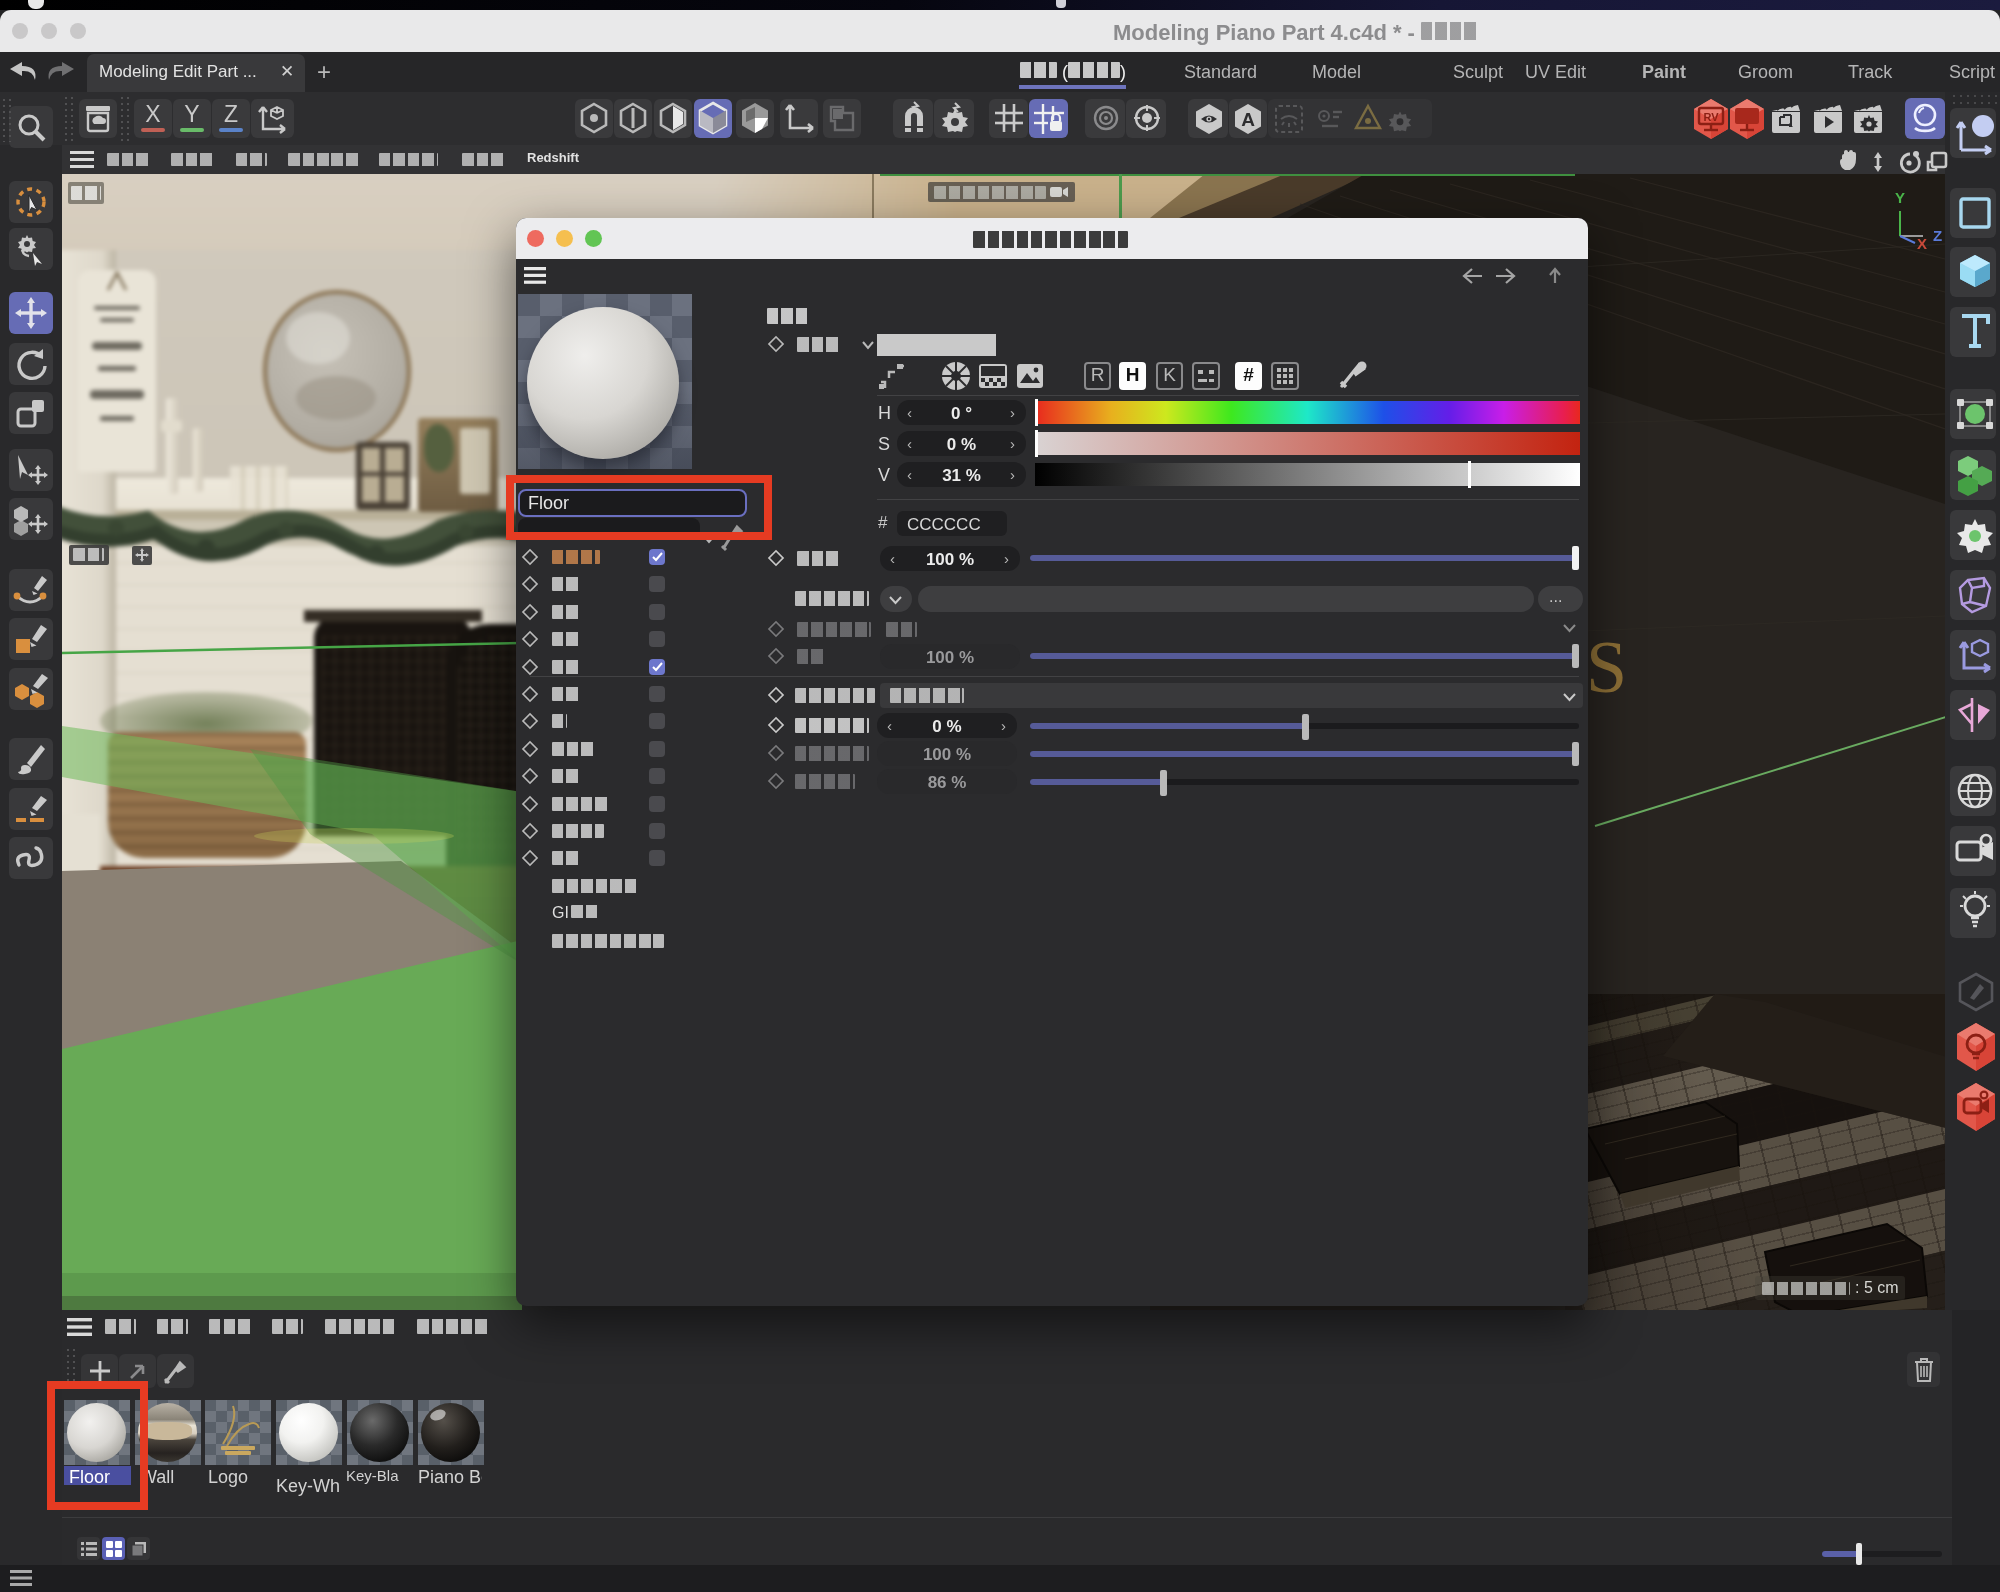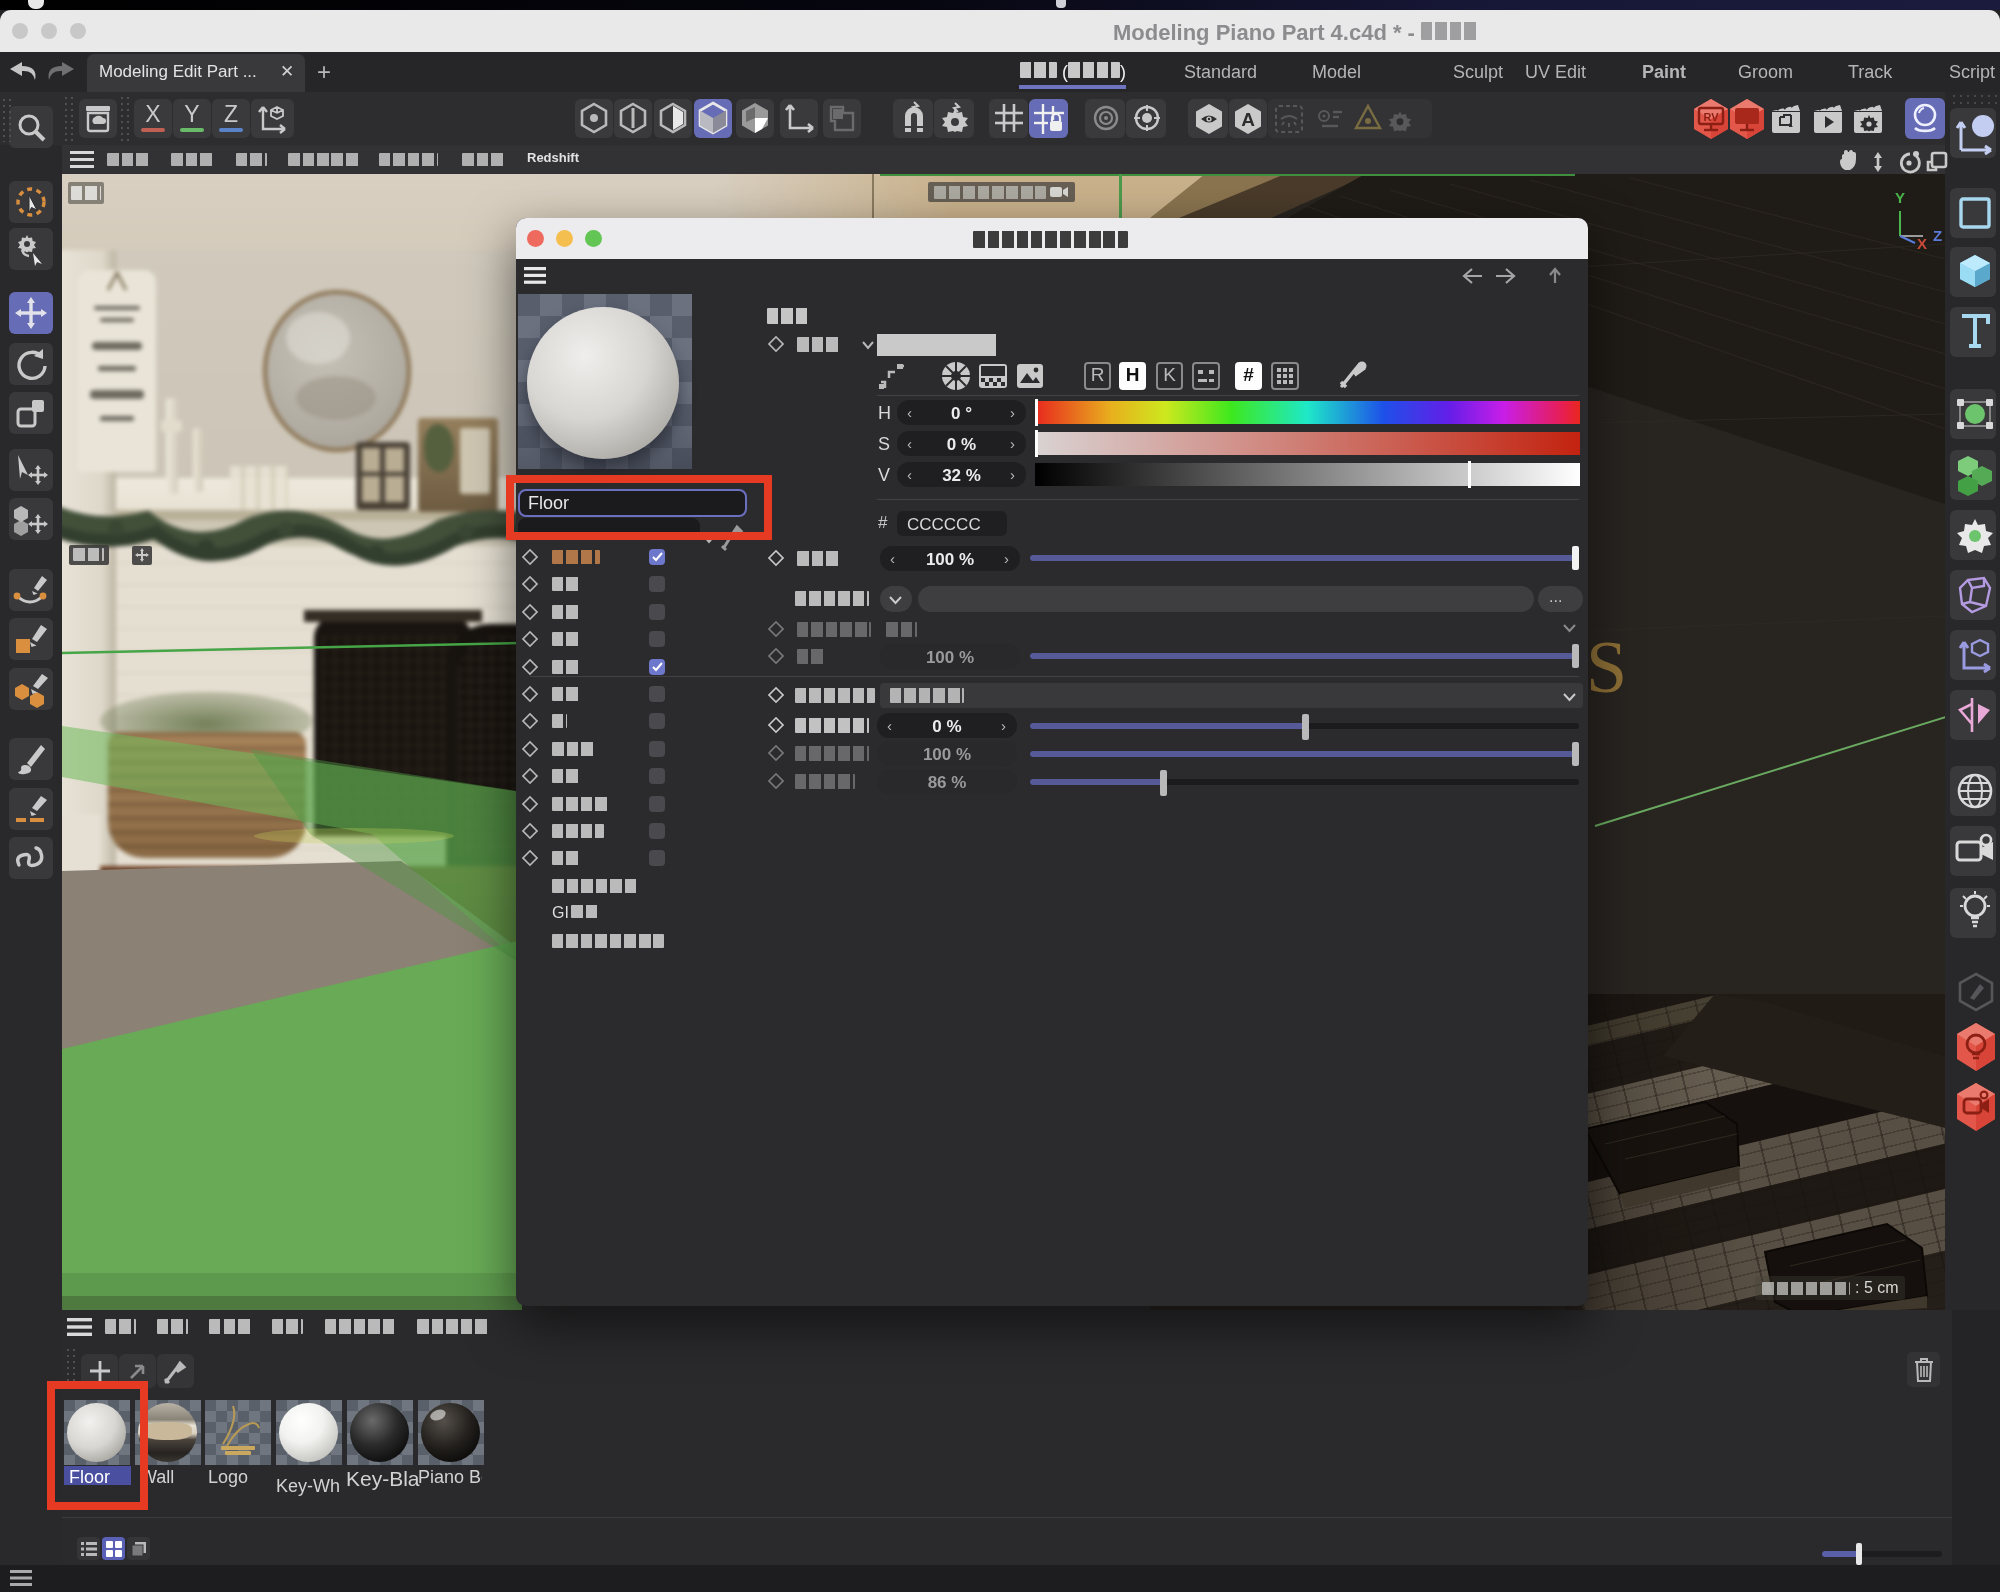--- a/index.html
+++ b/index.html
@@ -710,21 +710,21 @@
       </svg>
 <div class="abs" style="left:217px;top:93px;width:59px;height:59px;border-radius:50%;background:radial-gradient(circle at 38% 30%,#ffffff,#f2f2f0 40%,#c8c8c4 75%,#a8a8a2);"></div>
 <div class="abs" style="left:288px;top:93px;width:59px;height:59px;border-radius:50%;background:radial-gradient(circle at 38% 30%,#6a6a6a,#2a2a2a 45%,#111 75%);"></div>
 <div class="abs" style="left:359px;top:93px;width:59px;height:59px;border-radius:50%;background:radial-gradient(circle at 38% 30%,#55504a,#221f1c 50%,#0c0b0a 80%);"></div>
 <div class="abs" style="left:368px;top:100px;width:16px;height:10px;background:rgba(255,255,255,.55);border-radius:50%;transform:rotate(-20deg);"></div>
 <div class="abs" style="left:2px;top:156px;width:67px;height:19px;background:#4a4fa0;"></div>
 <div class="abs" style="left:7px;top:157px;font-size:18px;color:#fff;">Floor</div>
 <div class="abs" style="left:78px;top:157px;font-size:18px;color:#d2d2d2;">Wall</div>
 <div class="abs" style="left:146px;top:157px;font-size:18px;color:#d2d2d2;">Logo</div>
 <div class="abs" style="left:214px;top:166px;font-size:18px;color:#d2d2d2;">Key-Wh</div>
-<div class="abs" style="left:284px;top:157px;font-size:21px;color:#d2d2d2;">Key-Bla</div>
+<div class="abs" style="left:284px;top:157px;font-size:15px;color:#d2d2d2;">Key-Bla</div>
 <div class="abs" style="left:356px;top:157px;font-size:18px;color:#d2d2d2;">Piano Bo</div>
 <div class="abs" style="left:420px;top:155px;width:12px;height:22px;background:#2a2a2c;"></div>
 <div class="abs" style="left:0px;top:207px;width:1890px;height:1px;background:#3c3c3e;"></div>
 <div class="abs" style="left:15px;top:227px;width:23px;height:23px;background:#353537;border-radius:4px;"></div>
 <div class="abs" style="left:40px;top:227px;width:23px;height:23px;background:#5a60b5;border-radius:4px;"></div>
 <div class="abs" style="left:65px;top:227px;width:23px;height:23px;background:#353537;border-radius:4px;"></div>
 <svg class="abs" style="left:19px;top:232px;" width="16" height="14" viewBox="0 0 16 14">
         <g fill="#b9b9b9">
           <rect width="3" height="3"></rect>
           <rect x="5" width="11" height="3"></rect>
@@ -971,21 +971,21 @@
 <div class="abs" style="left:381px;top:213px;width:129px;height:25px;background:#1f1f21;border-radius:12px;"></div>
       <div class="abs" style="left:391px;top:217px;font-size:15px;color:#b9b9b9;">‹</div>
       <div class="abs" style="left:494px;top:217px;font-size:15px;color:#b9b9b9;">›</div>
       <div class="abs" style="left:381px;top:217px;width:129px;text-align:center;font-size:17px;font-weight:bold;color:#ececec;">0 %</div>
 <div class="abs" style="left:519px;top:214px;width:545px;height:23px;background:linear-gradient(90deg,#d9d3d3,#c32310);"></div>
 <div class="abs" style="left:519px;top:212px;width:3px;height:27px;background:#fff;"></div>
 <div class="abs" style="left:362px;top:247px;font-size:18px;color:#d9d9d9;">V</div>
 <div class="abs" style="left:381px;top:244px;width:129px;height:25px;background:#1f1f21;border-radius:12px;"></div>
       <div class="abs" style="left:391px;top:248px;font-size:15px;color:#b9b9b9;">‹</div>
       <div class="abs" style="left:494px;top:248px;font-size:15px;color:#b9b9b9;">›</div>
-      <div class="abs" style="left:381px;top:248px;width:129px;text-align:center;font-size:17px;font-weight:bold;color:#ececec;">32 %</div>
+      <div class="abs" style="left:381px;top:248px;width:129px;text-align:center;font-size:17px;font-weight:bold;color:#ececec;">31 %</div>
 <div class="abs" style="left:519px;top:245px;width:545px;height:23px;background:linear-gradient(90deg,#000,#fff);"></div>
 <div class="abs" style="left:952px;top:243px;width:3px;height:27px;background:#fff;"></div>
   <div class="abs" style="left:361px;top:281px;width:702px;height:1px;background:#424244;"></div>
 
   <div class="abs" style="left:362px;top:295px;font-size:17px;color:#c9c9c9;">#</div>
   <div class="abs" style="left:381px;top:293px;width:110px;height:25px;background:#1f1f21;border-radius:6px;"></div>
   <div class="abs" style="left:391px;top:297px;font-size:17px;color:#d8d8d8;">CCCCCC</div>
 
   <svg class="abs" style="left:252px;top:332px;" width="16" height="16" viewBox="0 0 16 16">
         <rect x="3" y="3" width="10" height="10" fill="none" stroke="#c9c9c9" stroke-width="1.6" transform="rotate(45 8 8)"></rect>

